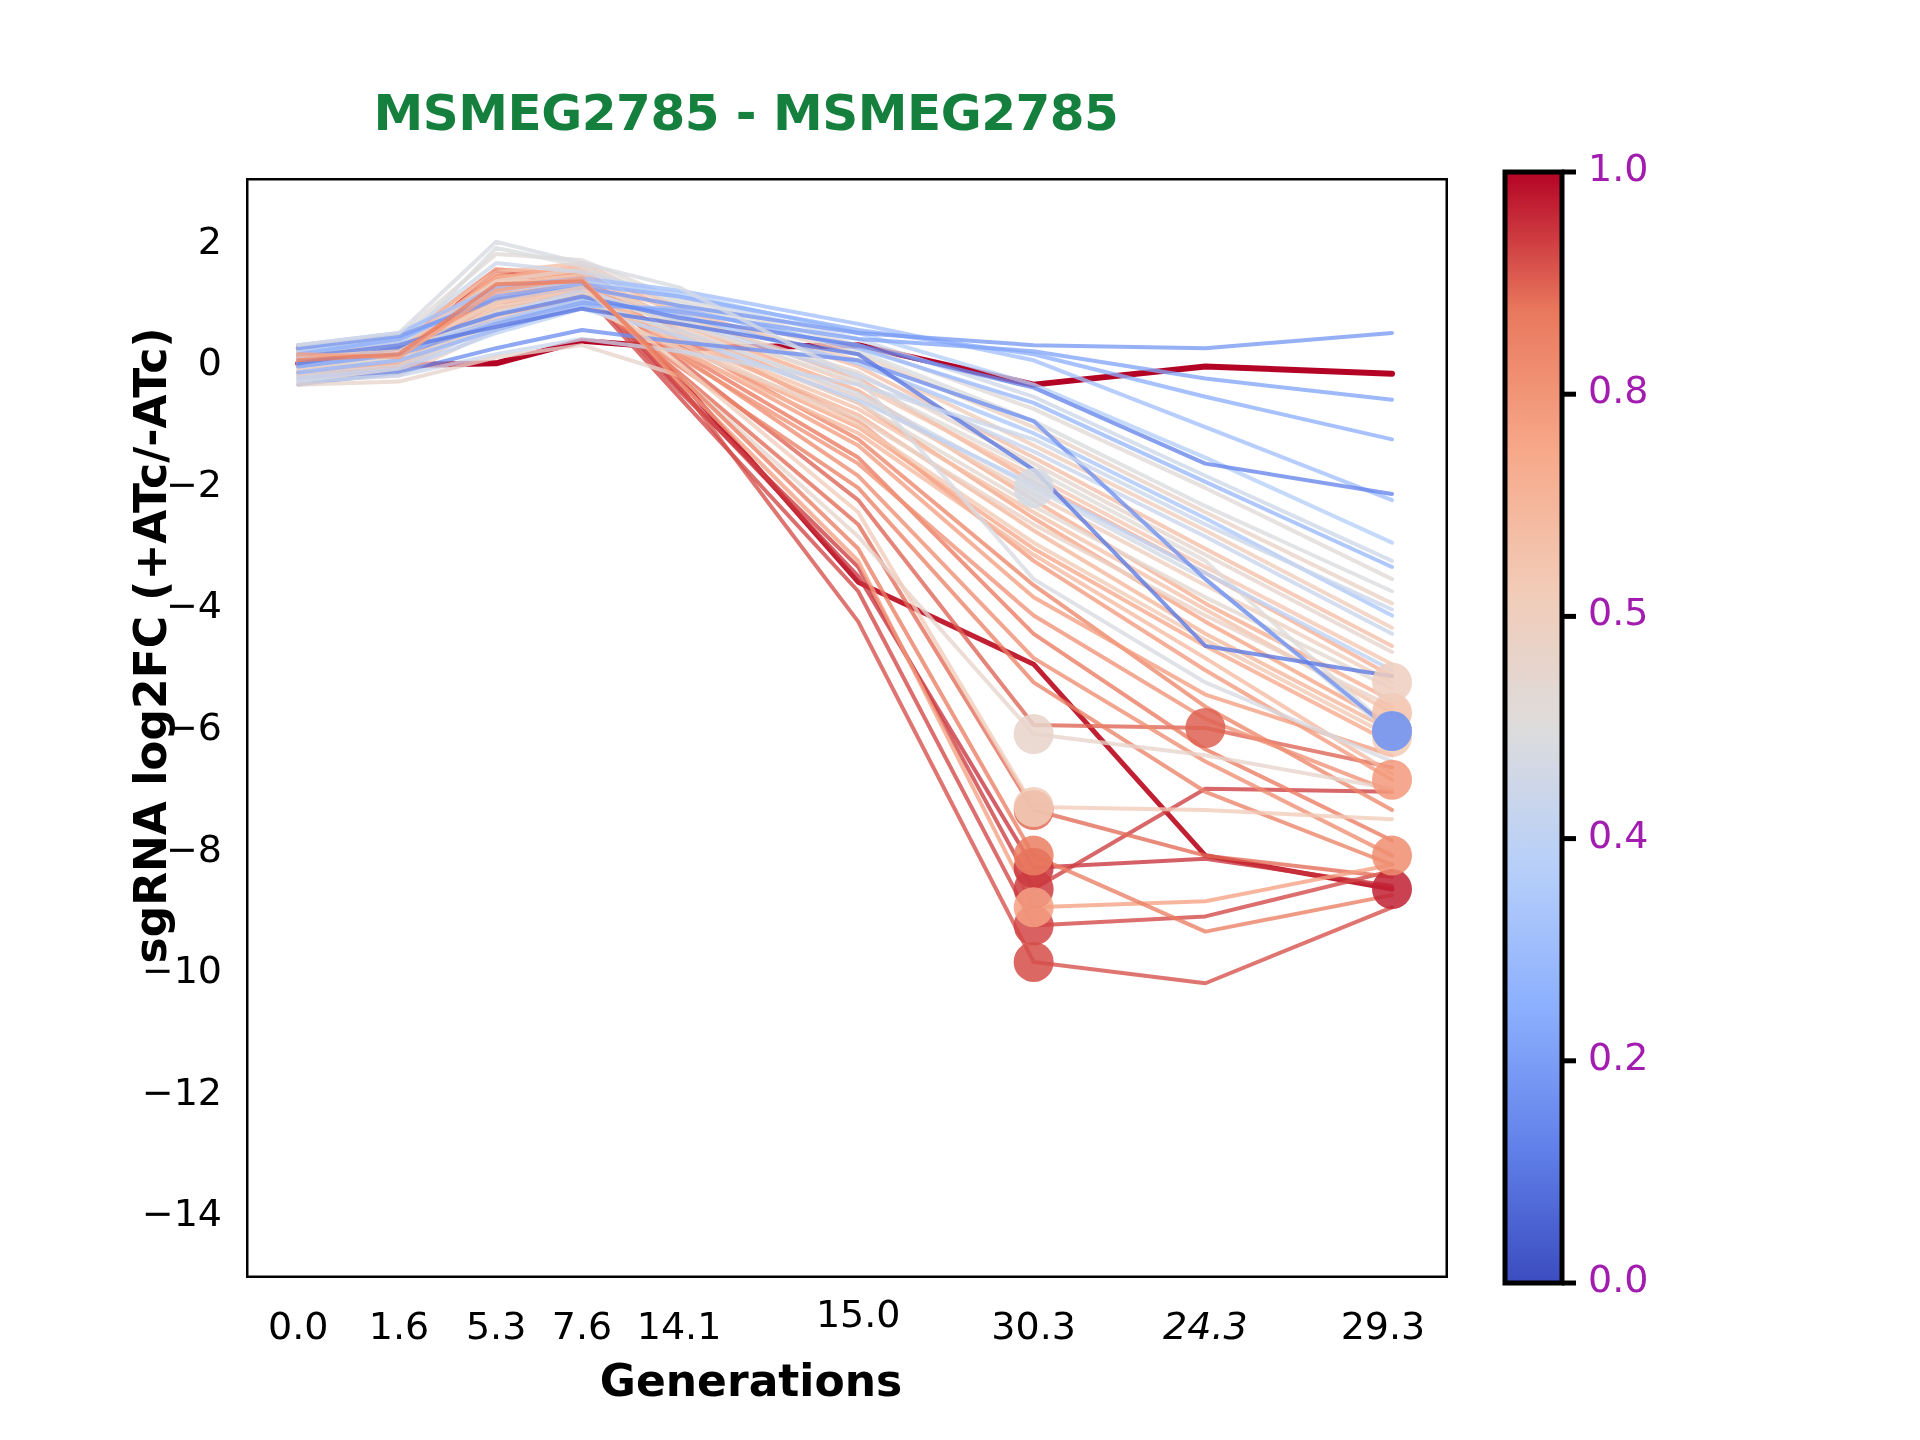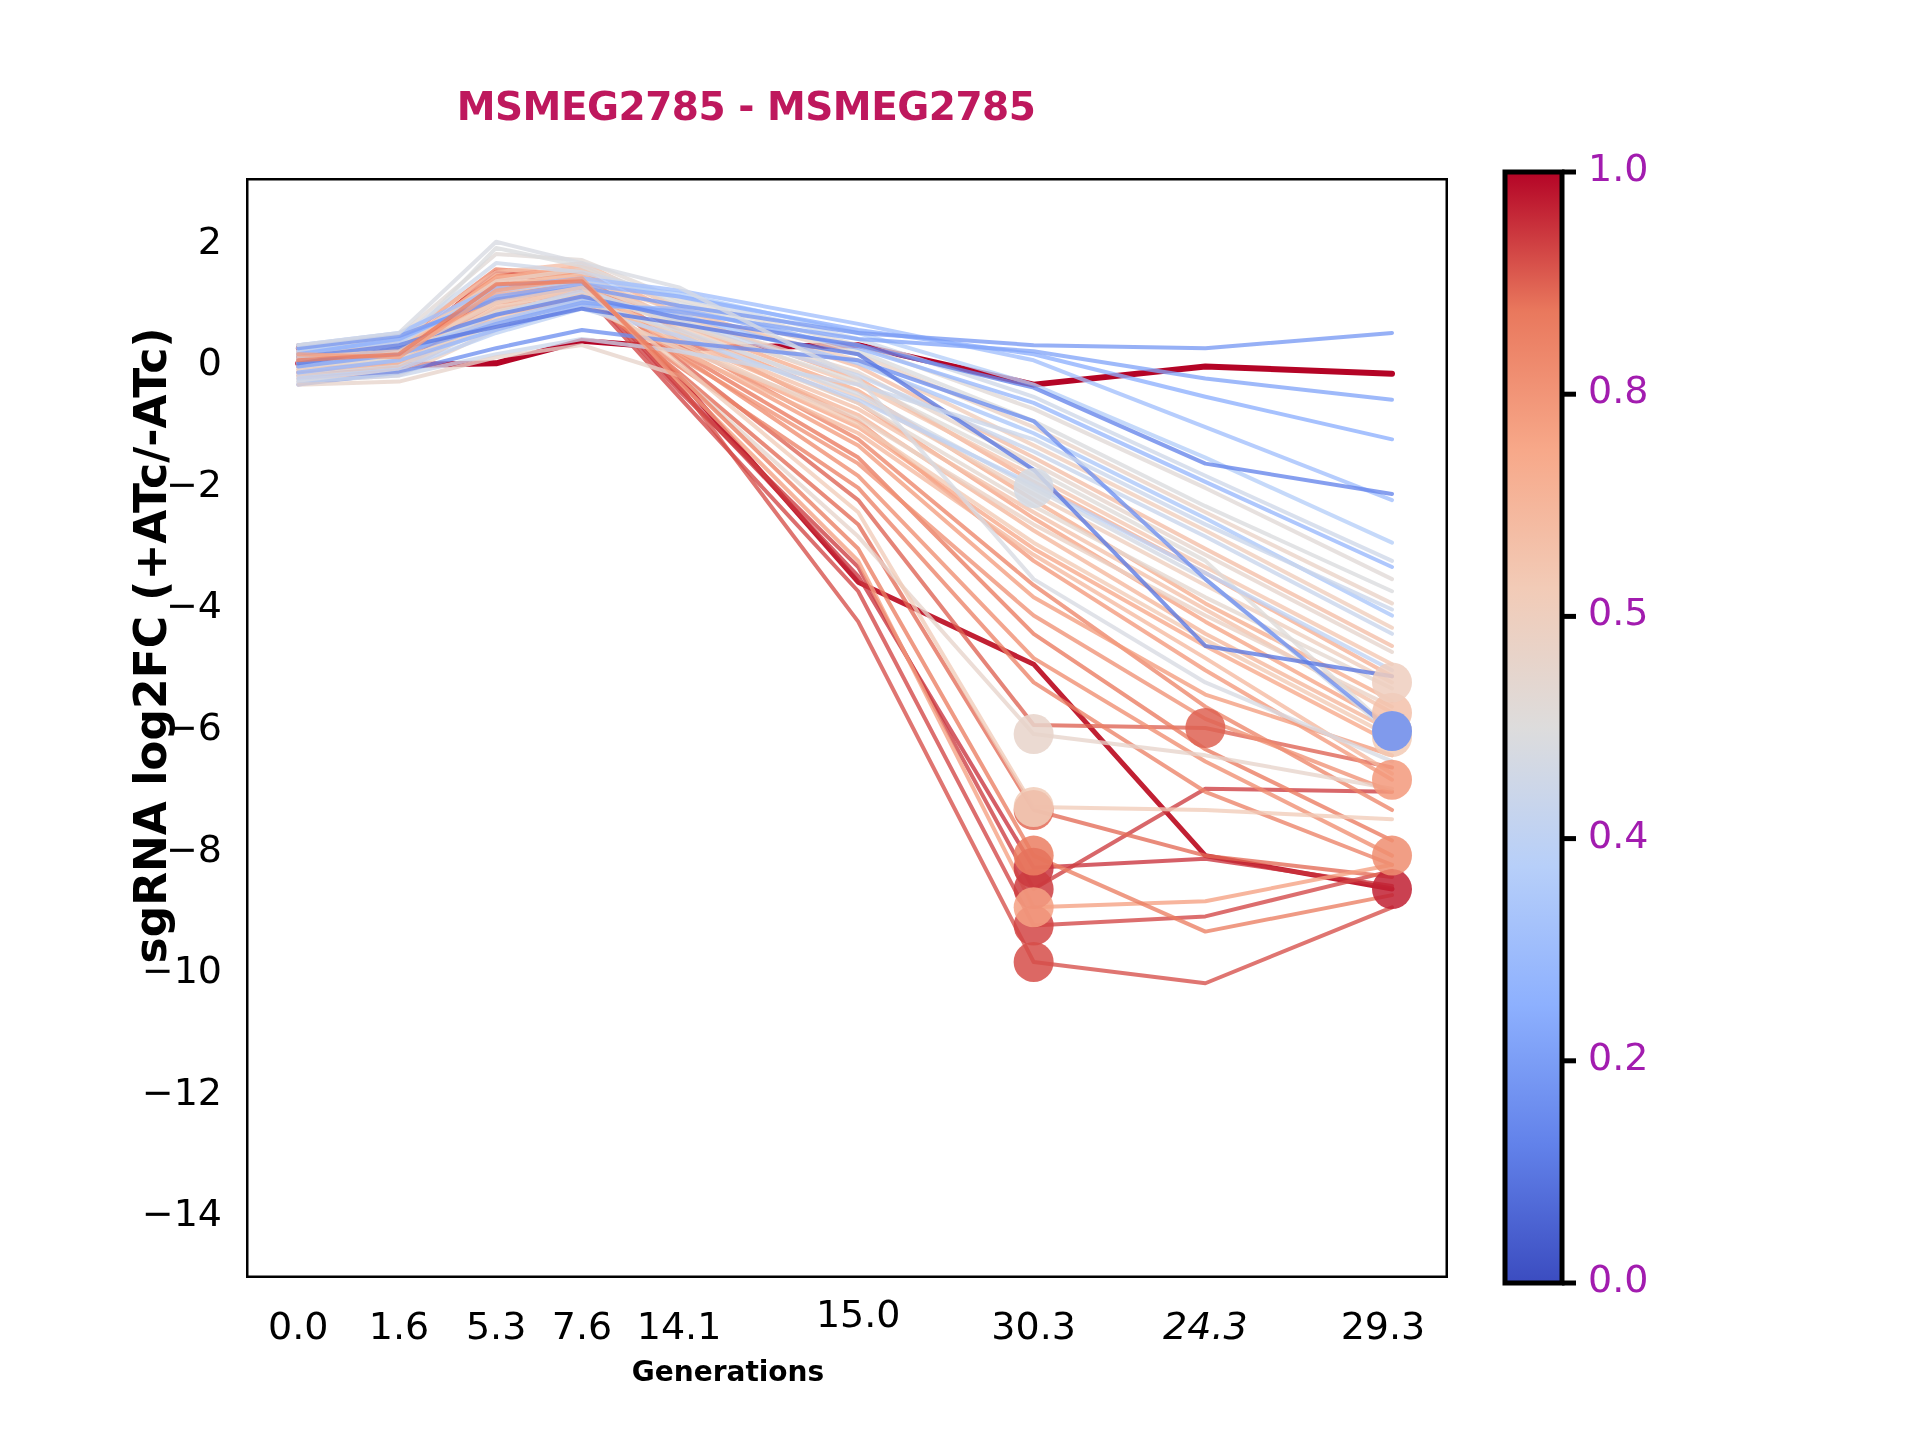--- a/index.html
+++ b/index.html
@@ -19,46 +19,46 @@
     height: 1440px;
     background: #ffffff;
   }
   #chart-title {
     position: absolute;
     left: 246px;
     top: 84px;
     width: 1000px;
     text-align: center;
     font-family: "DejaVu Sans", sans-serif;
-    font-size: 39px;
+    font-size: 50px;
     font-weight: bold;
-    color: #be185d;
+    color: #15803d;
     letter-spacing: -0.5px;
     white-space: nowrap;
   }
   #ylabel {
     position: absolute;
     left: -300px;
     top: 620px;
     width: 900px;
     text-align: center;
     transform: rotate(-90deg);
     transform-origin: center center;
     font-size: 44px;
     font-weight: bold;
     color: #000000;
     white-space: nowrap;
   }
   #xlabel {
     position: absolute;
-    left: 228px;
+    left: 251px;
     top: 1355px;
     width: 1000px;
     text-align: center;
-    font-size: 28px;
+    font-size: 44px;
     font-weight: bold;
     color: #000000;
     white-space: nowrap;
   }
   .plot-area {
     position: absolute;
     left: 246px;
     top: 178px;
     width: 1202px;
     height: 1100px;

